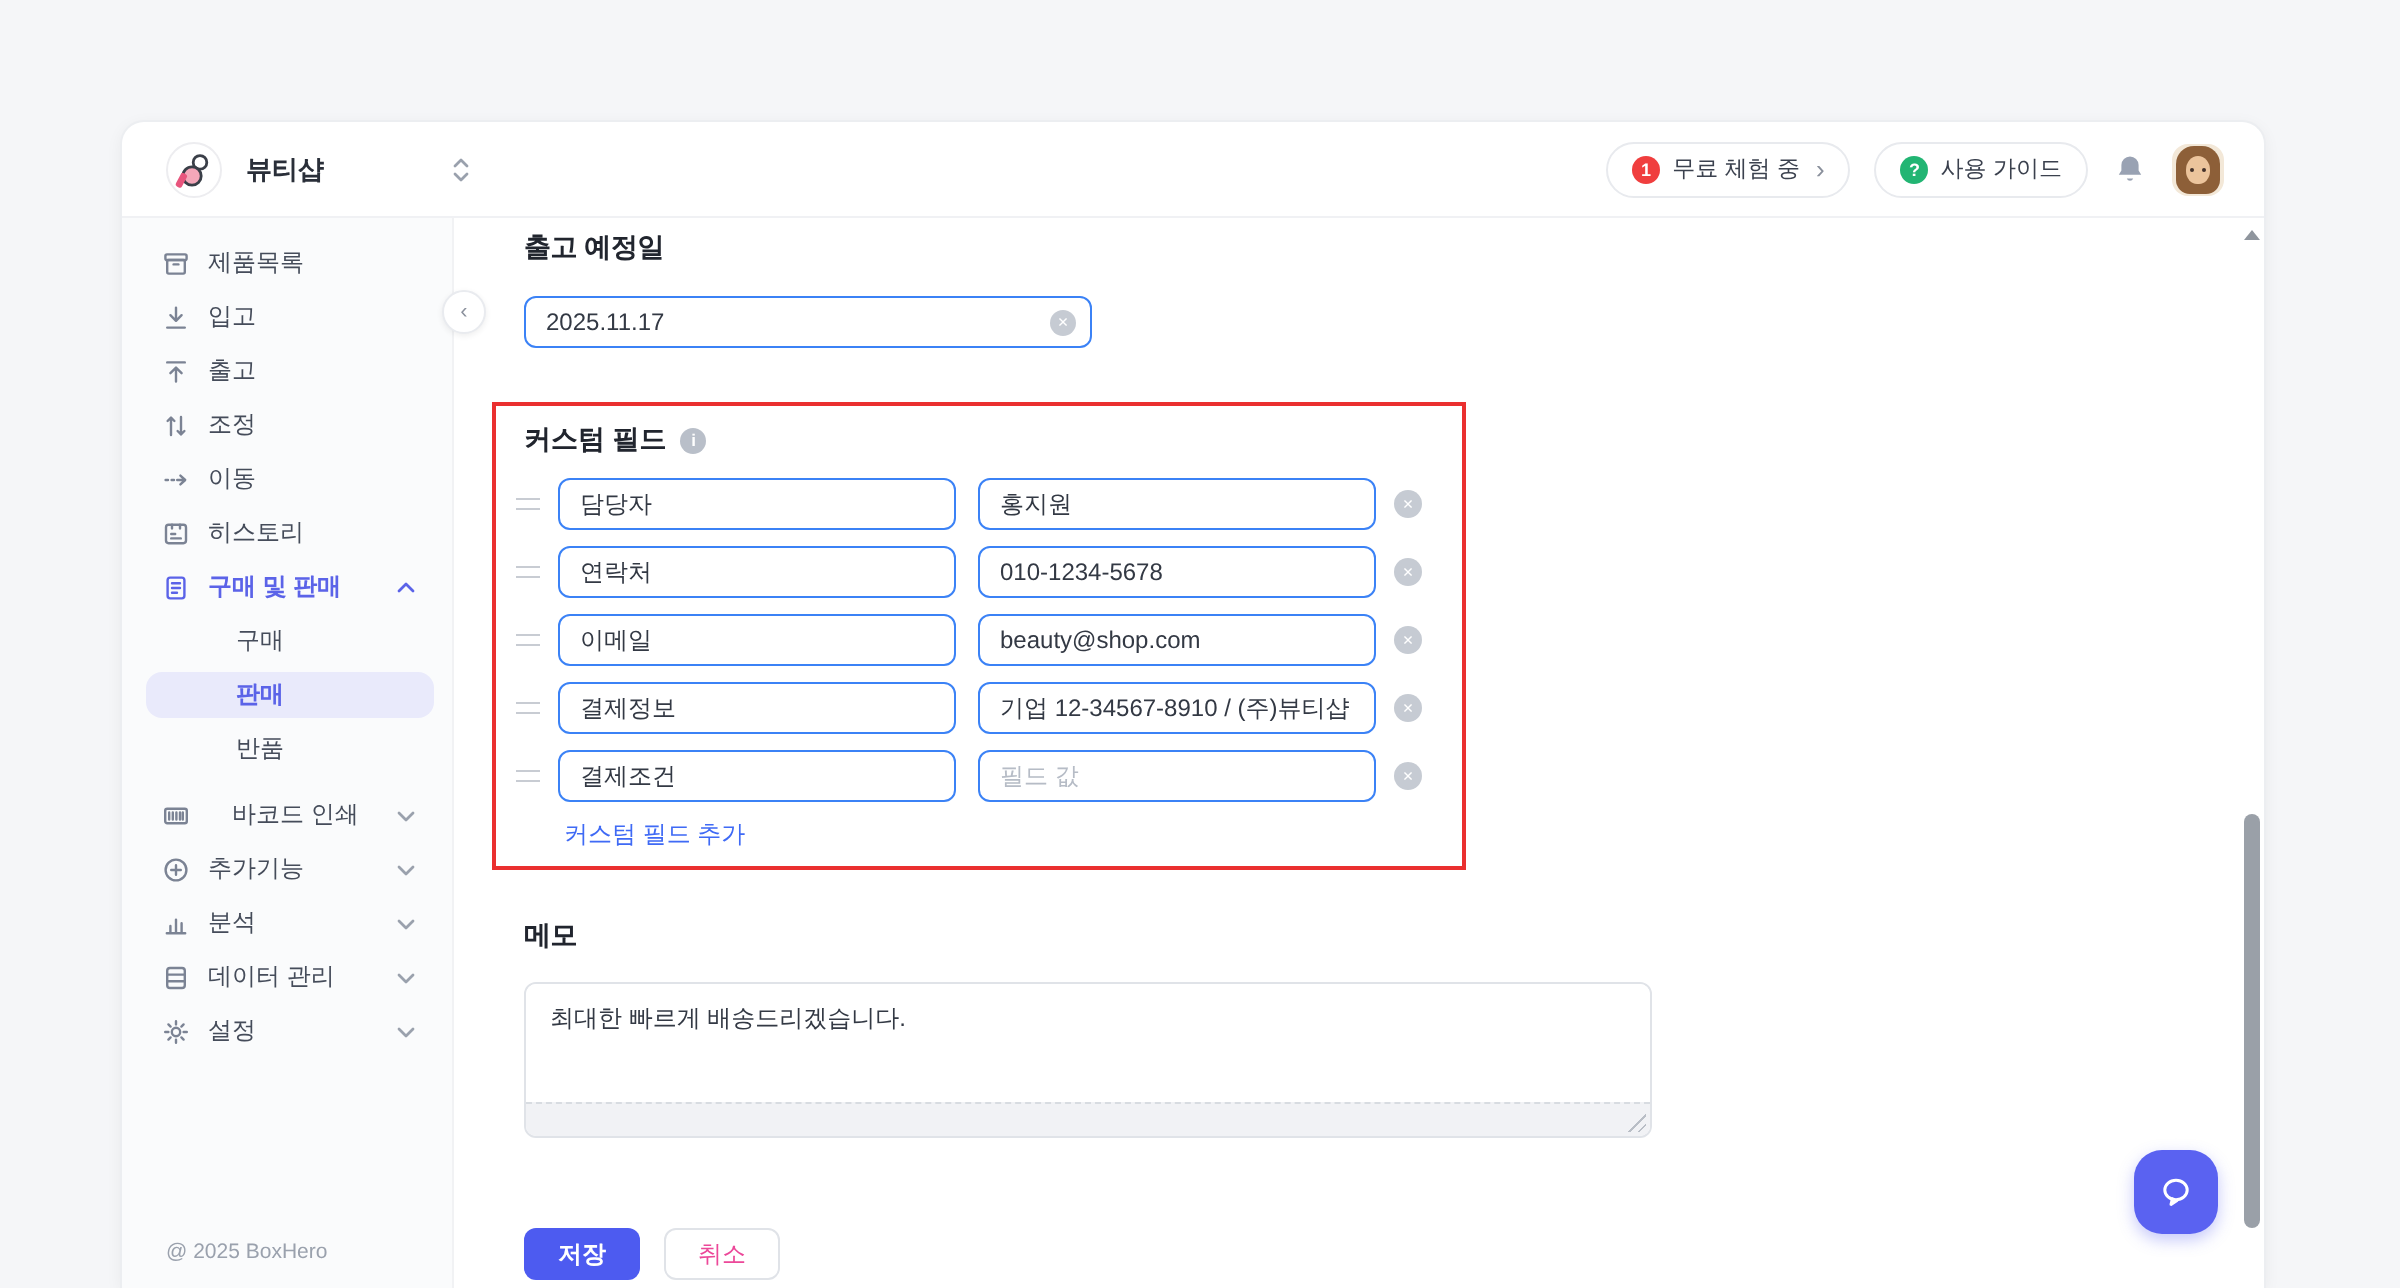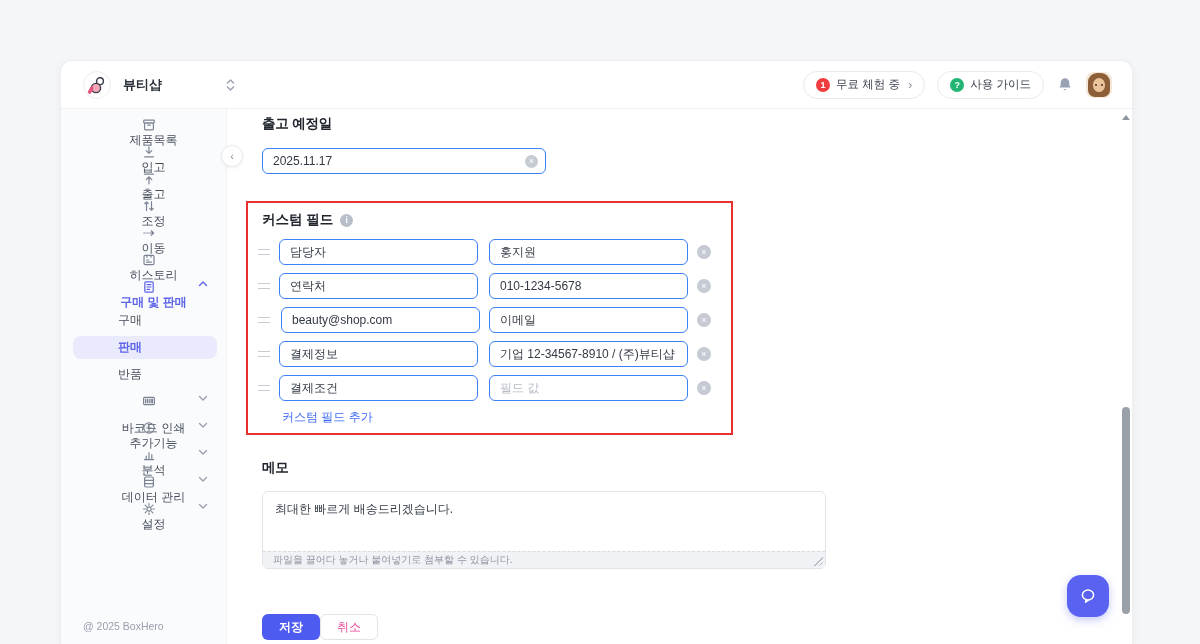--- a/index.html
+++ b/index.html
@@ -35,21 +35,21 @@
   .avatar .face { position:absolute; left:7px; top:6px; width:12px; height:14px; border-radius:50% 50% 46% 46%; background:#ecc49c; }
   .avatar .eye { position:absolute; width:2px; height:2px; border-radius:50%; background:#44312a; top:12px; }
   .bell { display:flex; cursor:pointer; }
 
   
   .cbody { position:absolute; left:0; top:48px; right:0; bottom:0; display:flex; }
 
   
   .sidebar { width:166px; background:#fafbfc; border-right:1px solid #f1f2f4; position:relative;
              padding-top:9px; flex:0 0 auto; }
-  .side-item { position:relative; height:27px; display:flex; align-items:center; padding-left:20px; cursor:pointer;flex-direction:column; }
+  .side-item { position:relative; height:27px; display:flex; align-items:center; padding-left:20px; cursor:pointer; }
   .side-item .sicon { width:14px; height:14px; display:flex; margin-right:9px; }
   .side-item .slabel { font-size:12px; color:#454c5a; font-weight:500; }
   .side-item .schev { position:absolute; right:18px; display:flex; }
   .side-item.active .slabel { color:#5b63e8; font-weight:700; }
   .sub-item { position:relative; height:27px; display:flex; align-items:center; padding-left:57px; cursor:pointer; }
   .sub-item .slabel { font-size:12px; color:#454c5a; font-weight:500; position:relative; z-index:1; }
   .sub-item.selected .slabel { color:#5b63e8; font-weight:700; }
   .sub-item .hl { position:absolute; left:12px; top:2px; width:144px; height:23px; border-radius:8px; background:#e9eafb; }
   .gap-top { margin-top:6px;gap:12px; }
   .side-footer { position:absolute; left:22px; bottom:12px; font-size:10.5px; color:#9aa1ad; }
@@ -95,21 +95,21 @@
               border-radius:6px; overflow:hidden; background:#fff; }
   .memo-box textarea { display:block; width:100%; height:61px; border:none; resize:none; outline:none;
               font-size:12px; color:#333944; padding:9px 12px; font-family:"Liberation Sans","DejaVu Sans",sans-serif; }
   .memo-strip { position:absolute; left:0; right:0; bottom:0; height:17px; background:#f1f2f5;
                 border-top:1px dashed #d8dce1; display:flex; align-items:center; padding:0 10px;
                 font-size:10px; color:#8f96a3; }
   .resize-grip { position:absolute; right:2px; bottom:2px; width:10px; height:10px;
                  background:linear-gradient(135deg, transparent 0 55%, #b9bec6 55% 62%, transparent 62% 78%, #b9bec6 78% 85%, transparent 85%); cursor:nwse-resize; }
 
   
-  .btn-row { position:absolute; left:35px; top:505px; display:flex; gap:0; }
+  .btn-row { position:absolute; left:35px; top:505px; display:flex; gap:12px; }
   .btn { height:26px; padding:0 16px; border-radius:6px; font-size:12px; font-weight:600; cursor:pointer;
          display:flex; align-items:center; border:1px solid transparent;
          font-family:"Liberation Sans","DejaVu Sans",sans-serif; }
   .btn-primary { background:#4d5bf0; color:#fff; }
   .btn-plain { background:#fff; color:#ec4899; border-color:#e0e3e8; font-weight:500; }
 
   
   .vscroll { position:absolute; right:1px; top:52px; width:10px; height:528px; }
   .arr { position:absolute; left:1px; width:0; height:0; border-left:4px solid transparent; border-right:4px solid transparent; cursor:pointer; }
   .arr-up { top:2px; border-bottom:5px solid #8f959d; }
@@ -338,22 +338,22 @@
               <i class="remove-ic">×</i>
             </div>
             <div class="cf-row">
               <span class="drag"></span>
               <input class="inp name-inp" value="연락처" style="">
               <input class="inp val-inp" value="010-1234-5678" style="">
               <i class="remove-ic">×</i>
             </div>
             <div class="cf-row">
               <span class="drag"></span>
+              <input class="inp name-inp" value="이메일" style="">
               <input class="inp val-inp" value="beauty@shop.com" style="">
-              <input class="inp name-inp" value="이메일" style="">
               <i class="remove-ic">×</i>
             </div>
             <div class="cf-row">
               <span class="drag"></span>
               <input class="inp name-inp" value="결제정보" style="">
               <input class="inp val-inp" value="기업 12-34567-8910 / (주)뷰티샵" style="">
               <i class="remove-ic">×</i>
             </div>
             <div class="cf-row">
               <span class="drag"></span>
@@ -362,21 +362,20 @@
               <i class="remove-ic">×</i>
             </div>
           </div>
           <div class="add-link">커스텀 필드 추가</div>
         </div>
 
         <div class="sec-label" style="left:35px; top:350px;">메모</div>
         <div class="memo-box">
           <textarea style="">최대한 빠르게 배송드리겠습니다.</textarea>
           <div class="memo-strip">
-            <span>파일을 끌어다 놓거나 붙여넣기로 첨부할 수 있습니다.</span>
             <span class="resize-grip"></span>
           </div>
         </div>
 
         <div class="btn-row">
           <button class="btn btn-primary">저장</button>
           <button class="btn btn-plain">취소</button>
         </div>
       </main>
     </div>

